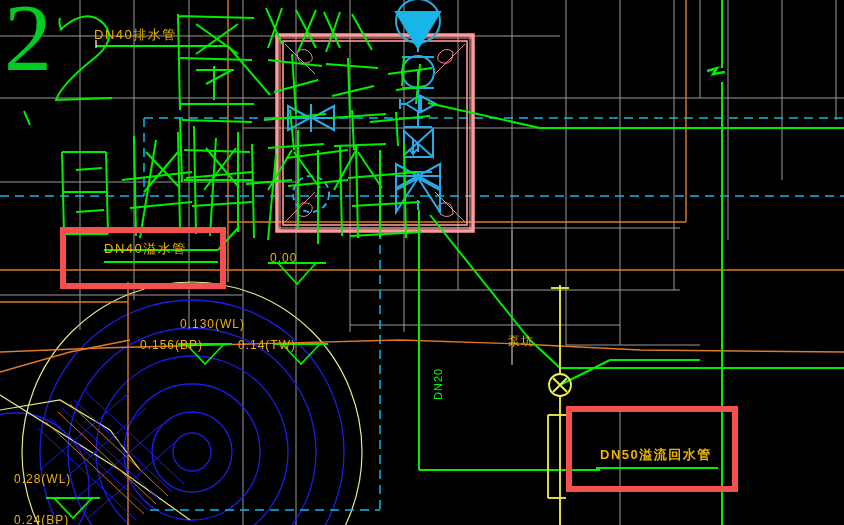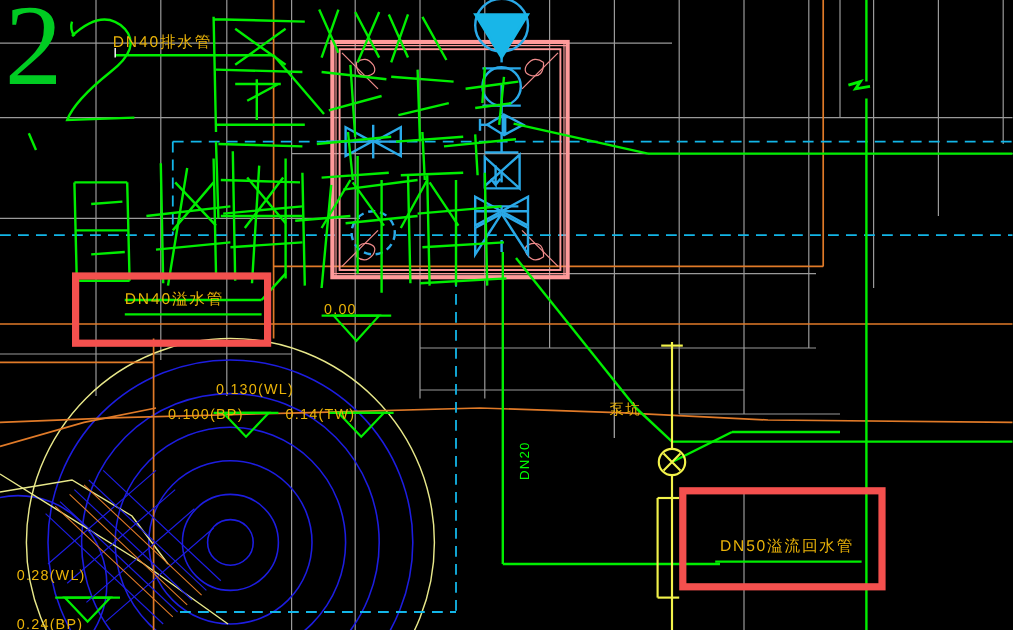--- a/index.html
+++ b/index.html
@@ -266,31 +266,31 @@
   </svg>
 
   <div class="bignum" style="left:4px;top:-10px;">2</div>
 
   <div class="cad-label" style="left:94px;top:28px;">DN40排水管</div>
 
   <div class="cad-label" style="left:104px;top:242px;">DN40溢水管</div>
 
 
 
-  <div class="cad-label" style="left:600px;top:448px;">DN50溢流回水管</div>
+  <div class="cad-label" style="left:600px;top:448px;font-weight:bold;">DN50溢流回水管</div>
 
   <div class="cad-label small" style="left:508px;top:335px;">泵坑</div>
 
   <div class="cad-label small" style="left:270px;top:252px;">0.00</div>
 
   <div class="vlabel" style="left:432px;top:400px;">DN20</div>
 
   <div class="cad-label small" style="left:140px;top:318px;padding-left:40px;">0.130(WL)</div>
 
-  <div class="cad-label small" style="left:140px;top:339px;">0.100(BP)</div>
+  <div class="cad-label small" style="left:140px;top:339px;">0.156(BP)</div>
 
   <div class="cad-label small" style="left:238px;top:339px;">0.14(TW)</div>
 
   <div class="cad-label small" style="left:14px;top:473px;">0.28(WL)</div>
 
   <div class="cad-label small" style="left:14px;top:514px;">0.24(BP)</div>
 
 </div>
 
 </body></html>

